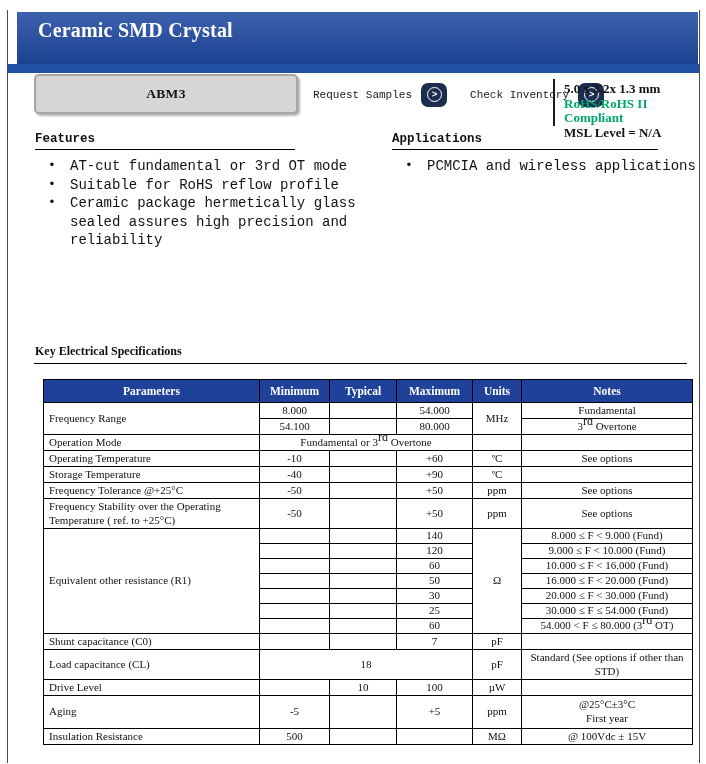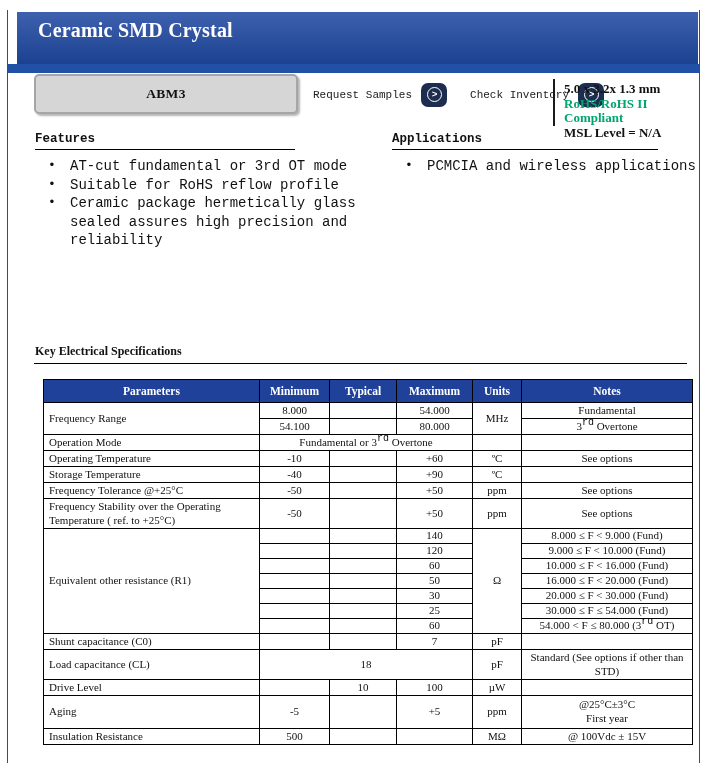--- a/index.html
+++ b/index.html
@@ -85,21 +85,21 @@
     border-collapse:collapse;table-layout:fixed;font-size:11px;margin-left:21px;
   }
   table.specs th, table.specs td{
     border:1px solid #000;text-align:center;vertical-align:middle;
     padding:0 3px;line-height:1.25;overflow:hidden;
   }
   table.specs thead th{
     background:#1f419a;color:#fff;font-weight:bold;font-size:11.5px;height:22px;
   }
   table.specs td.p{text-align:left;padding-left:5px;}
-  sup{font-size:10px;line-height:0;font-family:Liberation Mono, monospace;}
+  sup{font-size:12px;line-height:0;}
 </style>
 </head>
 <body>
 
 <div class="page">
 
   <div class="band">
     <h1>Ceramic SMD Crystal</h1>
   </div>
   <div class="strip"></div>

